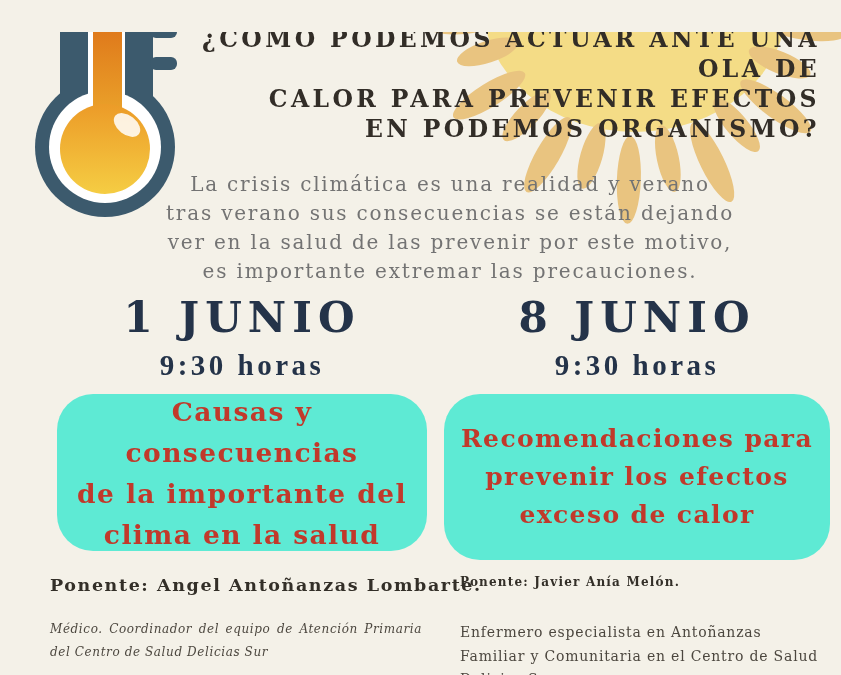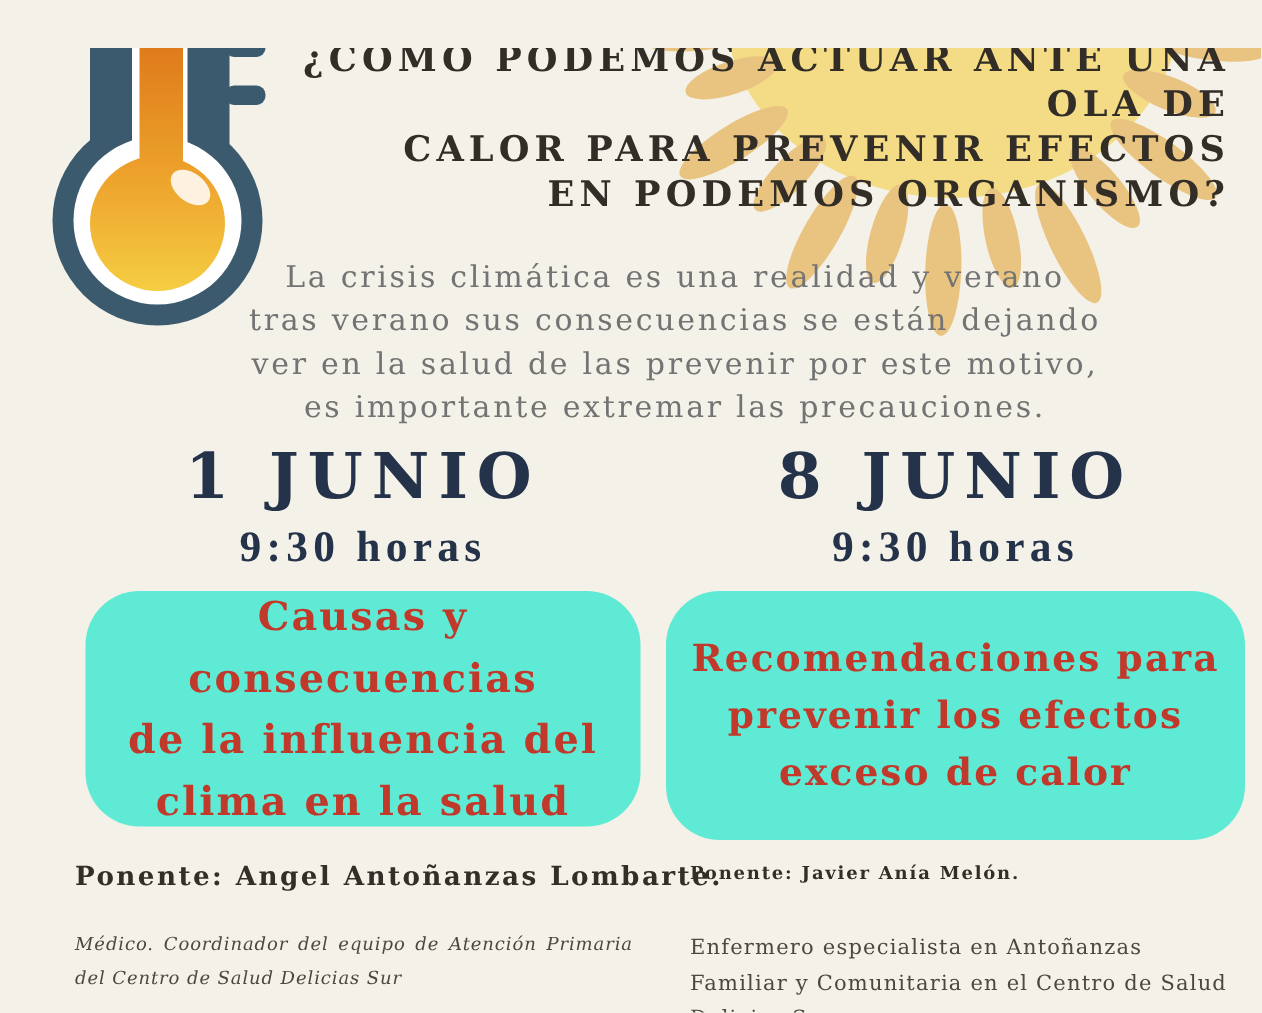--- a/index.html
+++ b/index.html
@@ -123,21 +123,21 @@
     <span>tras verano sus consecuencias se están dejando</span>
     <span>ver en la salud de las prevenir por este motivo,</span>
     <span>es importante extremar las precauciones.</span>
   </p>
 
   <div class="col col-left">
     <div class="session-date">1 JUNIO</div>
     <div class="session-time">9:30 horas</div>
     <div class="topic-card">
       <span>Causas y consecuencias</span>
-      <span>de la influencia del</span>
+      <span>de la importante del</span>
       <span>clima en la salud</span>
     </div>
   </div>
 
   <div class="col col-right">
     <div class="session-date">8 JUNIO</div>
     <div class="session-time">9:30 horas</div>
     <div class="topic-card">
       <span>Recomendaciones para</span>
       <span>prevenir los efectos</span>

